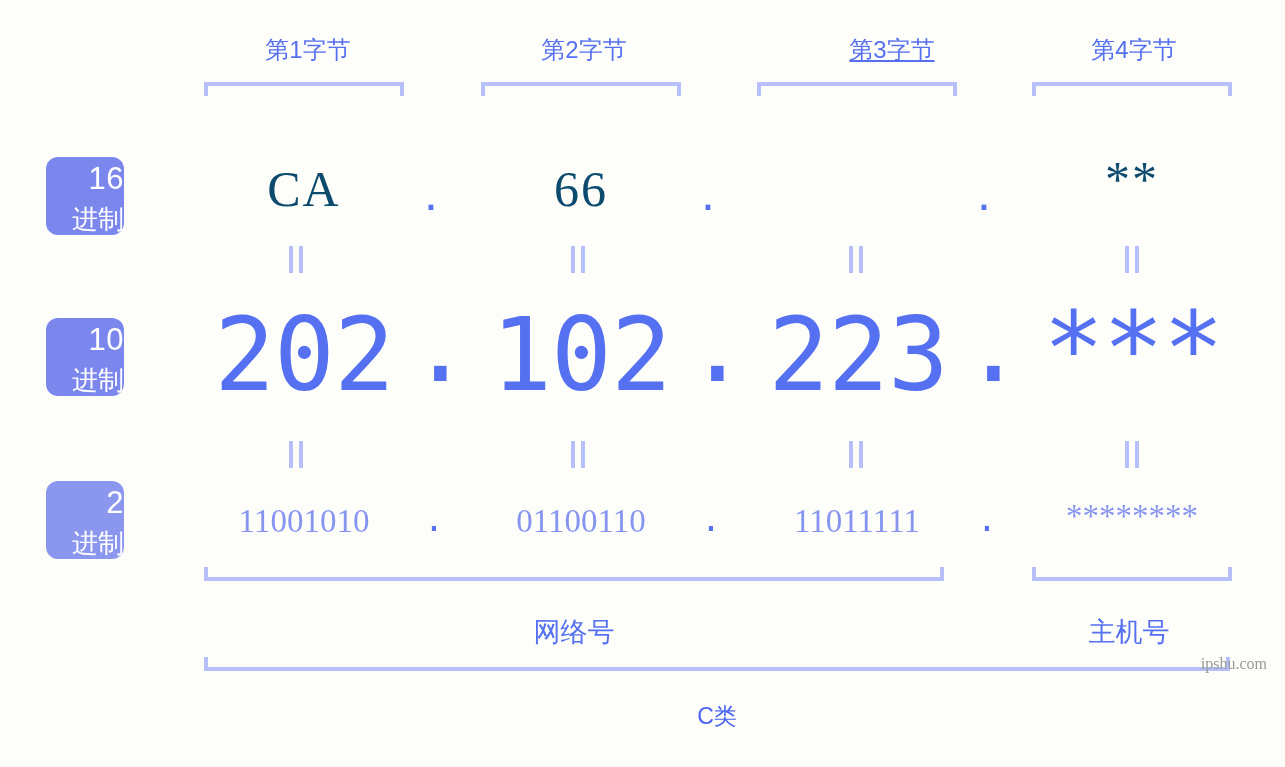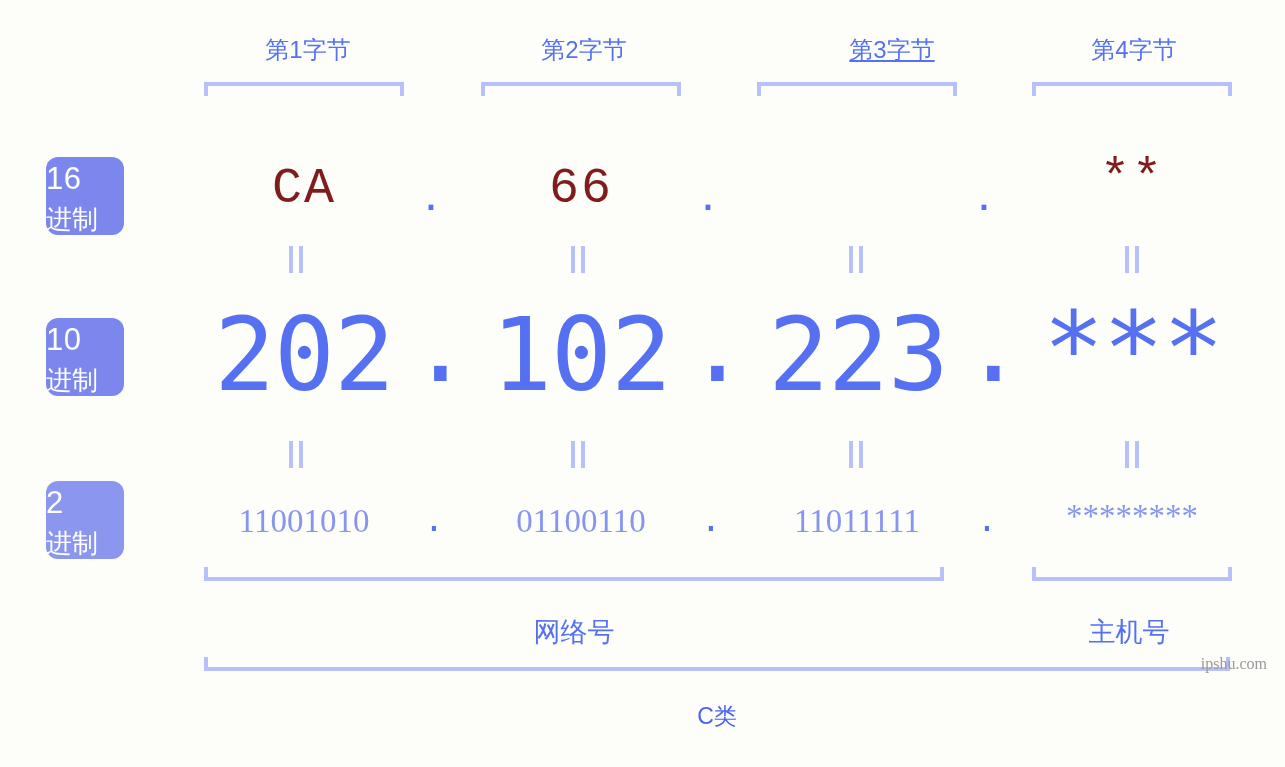--- a/index.html
+++ b/index.html
@@ -57,21 +57,21 @@
   .badge {
     position: absolute;
     left: 46px;
     width: 78px;
     height: 78px;
     border-radius: 12px;
     background: #7b87ec;
     color: #ffffff;
     display: flex;
     flex-direction: column;
-    align-items: flex-start;
+    align-items: flex-end;
     justify-content: center;
     line-height: 1;
     box-sizing: border-box;
     padding-top: 2px;
   }
   .badge .num {
     font-size: 31px;
     font-weight: 400;
     letter-spacing: 0.5px;
     font-family: "Liberation Sans", sans-serif;
@@ -85,23 +85,23 @@
   .badge.lighter { background: #8b96ee; }
 
   
   .cell {
     position: absolute;
     text-align: center;
     white-space: nowrap;
   }
 
   .hex-cell {
-    font-family: Liberation Mono, monospace;
+    font-family: Liberation Serif, serif;
     font-size: 50px;
-    color: #7f1d1d;
+    color: #0c4a6e;
     letter-spacing: 2px;
   }
   .hex-dot {
     position: absolute;
     font-family: "Liberation Sans", sans-serif;
     font-size: 50px;
     color: #5570f1;
     line-height: 1;
   }
 

